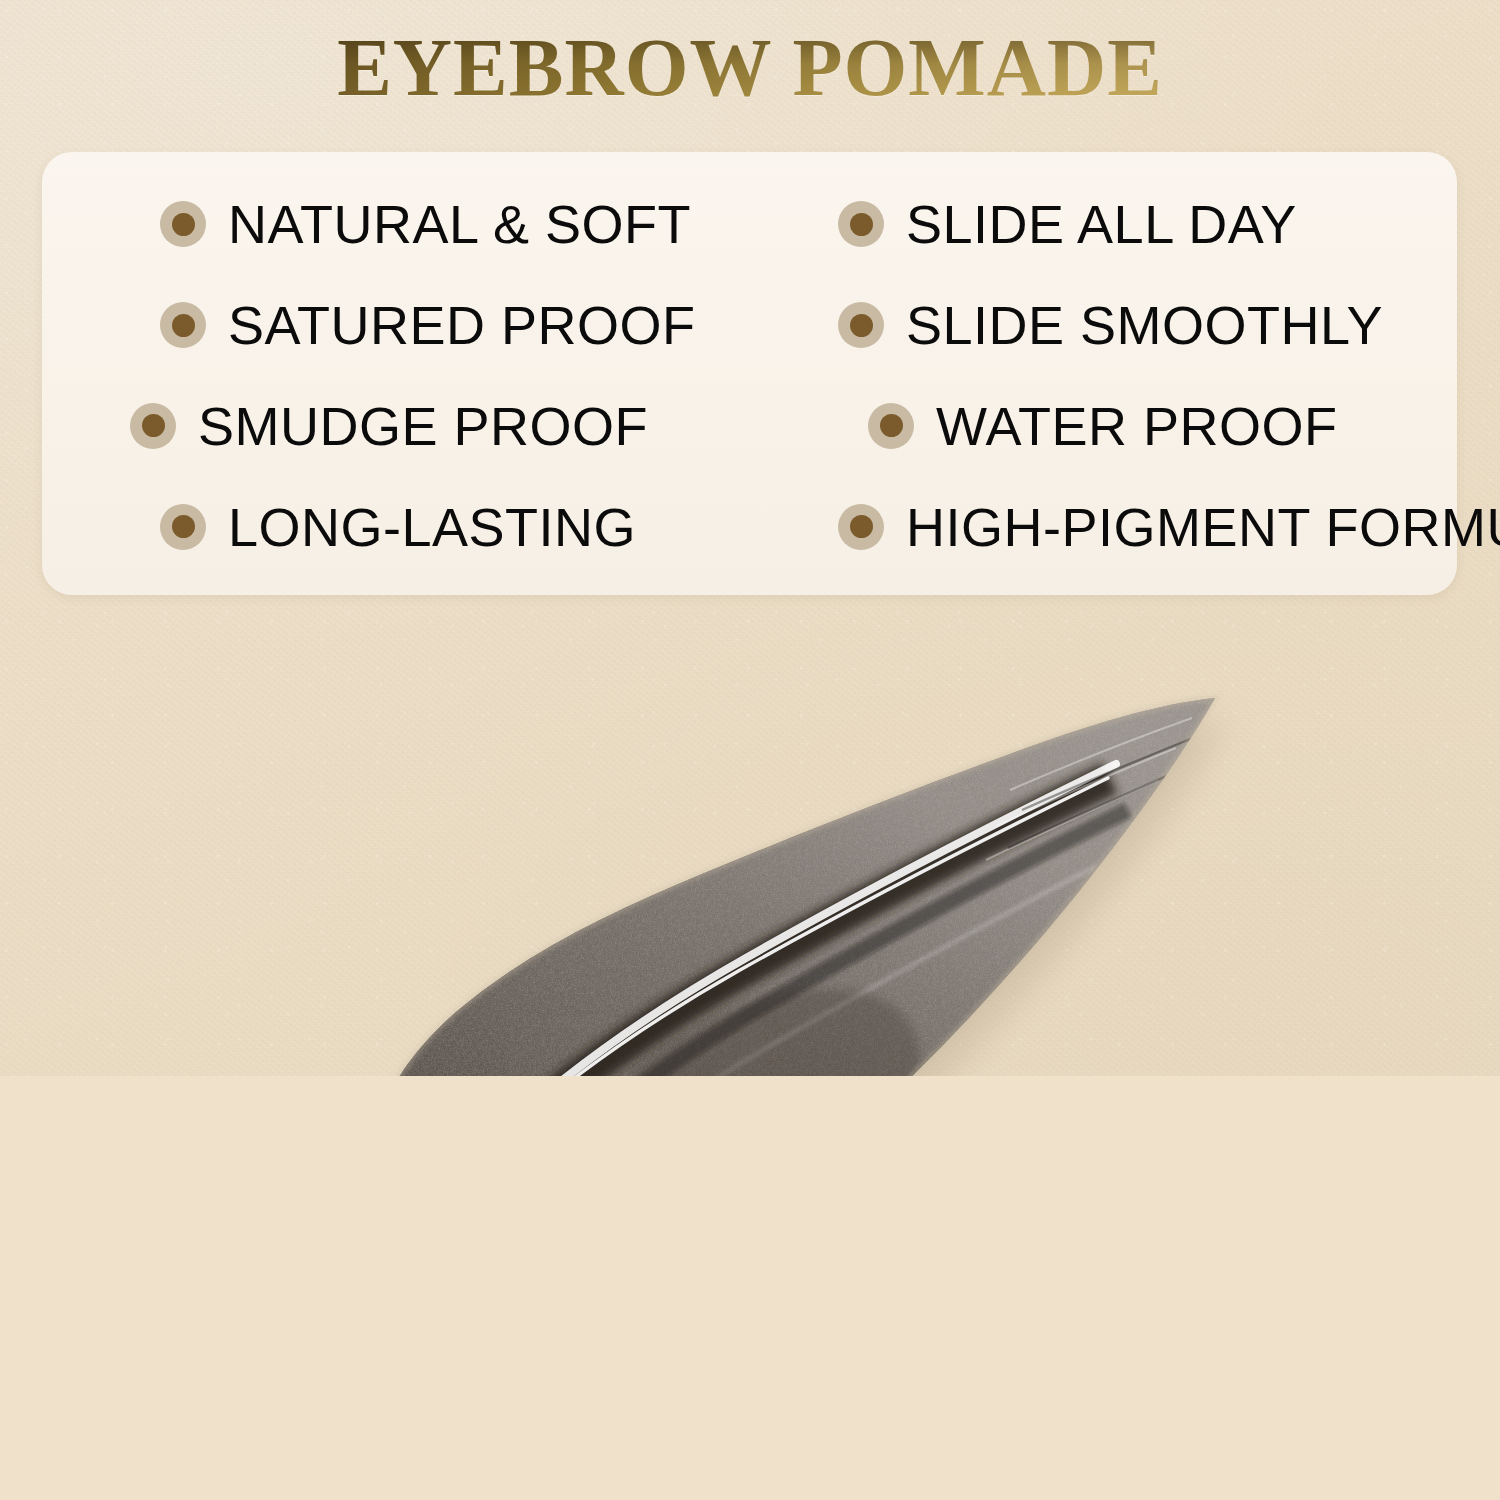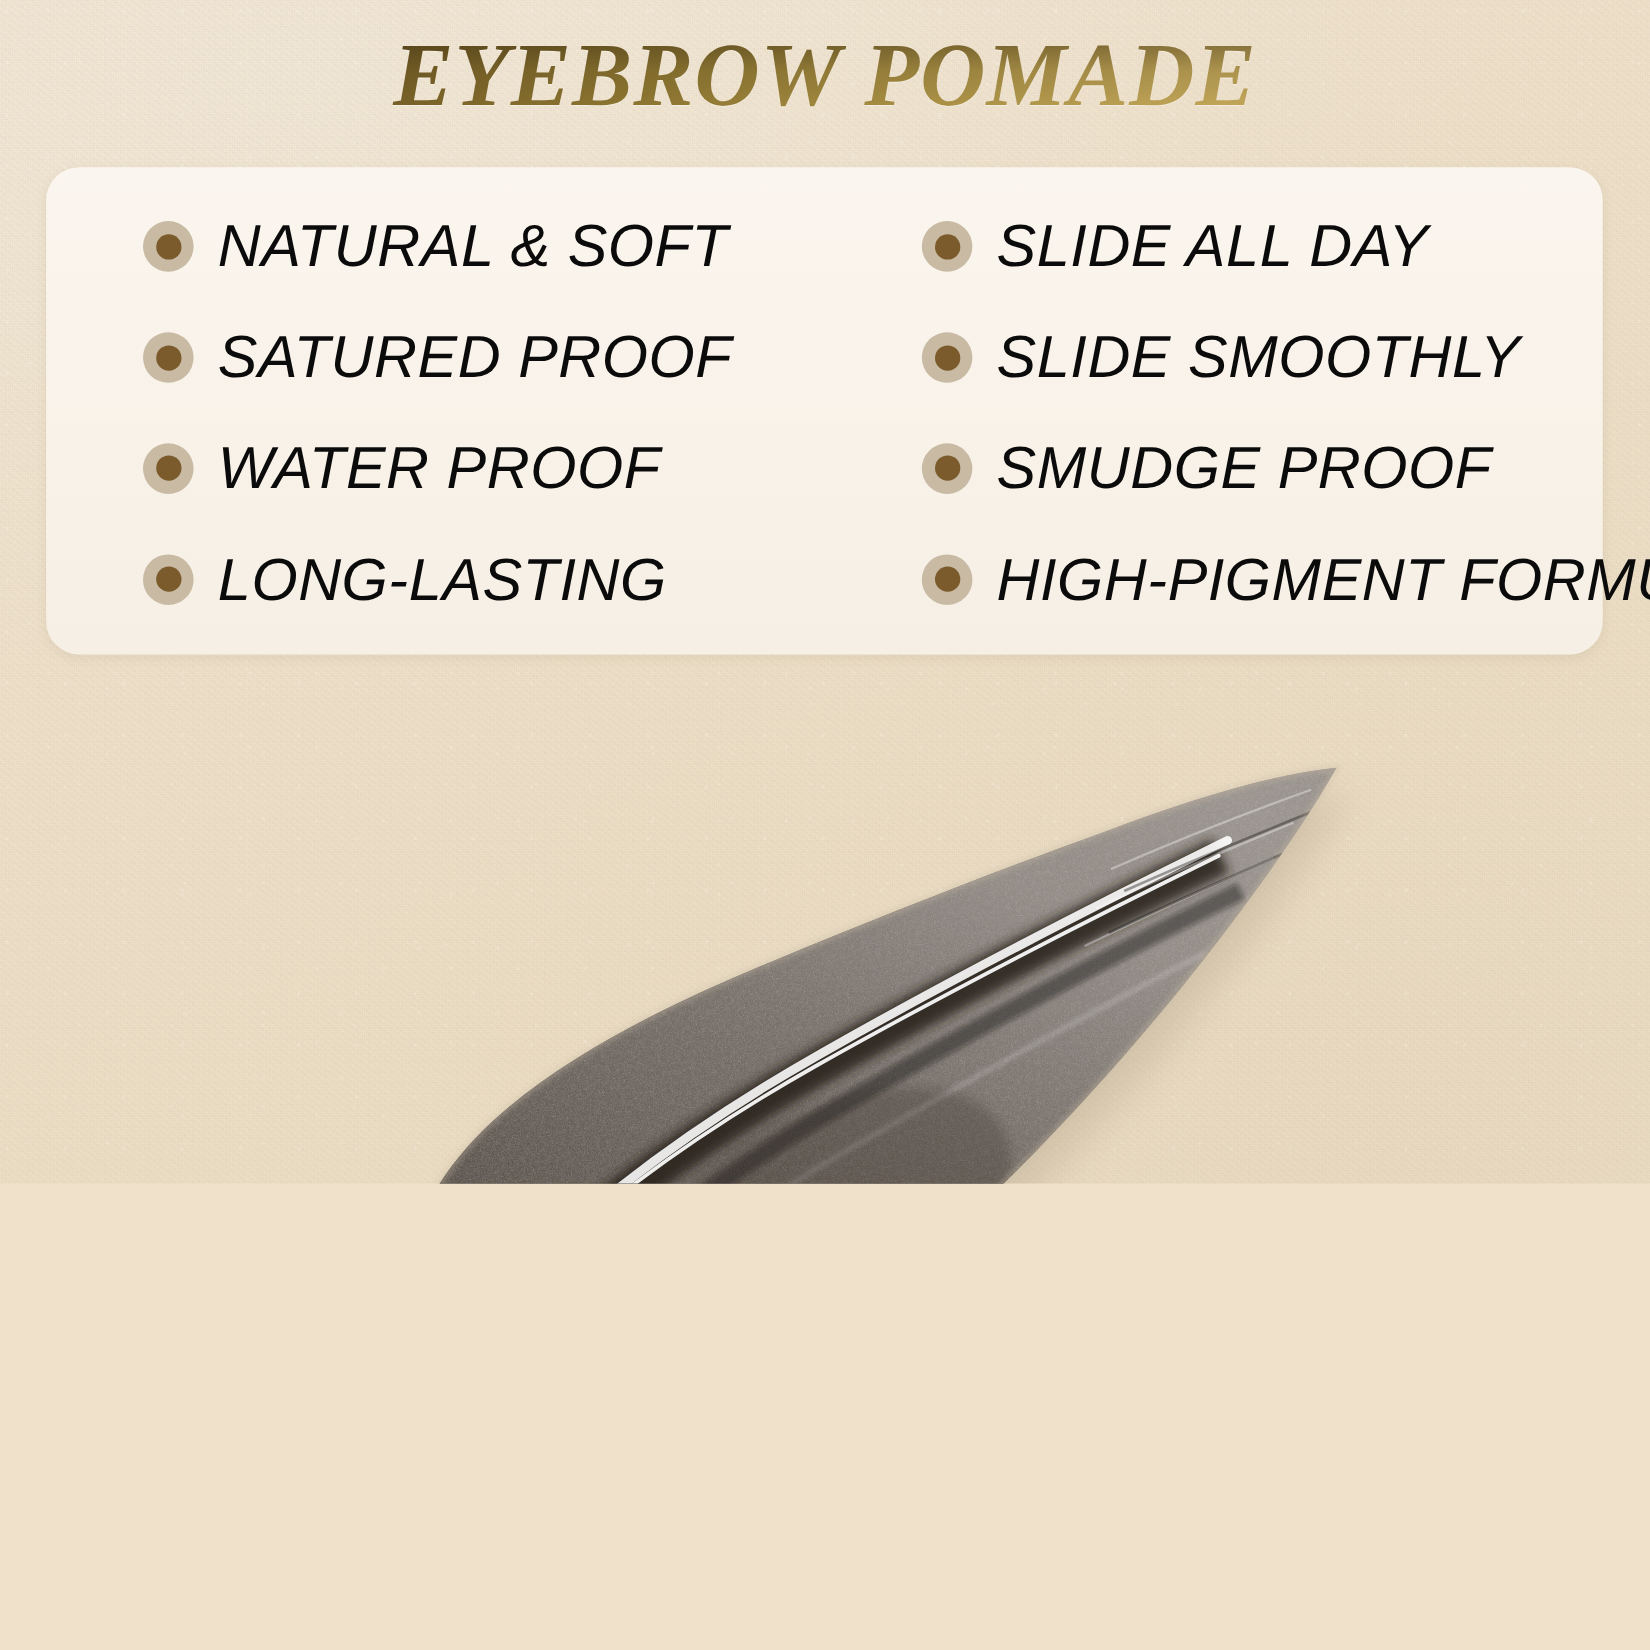--- a/index.html
+++ b/index.html
@@ -12,21 +12,20 @@
 
   
   .stage{
     position:relative;
     width:1500px;height:1076px;
     overflow:hidden;
     background:
       radial-gradient(120% 90% at 18% 6%,  #f2e8d6 0%, rgba(242,232,214,0) 60%),
       radial-gradient(110% 80% at 85% 95%, #eadbc2 0%, rgba(234,219,194,0) 62%),
       linear-gradient(160deg,#f0e4d0 0%, #efe1ca 38%, #eddfc6 70%, #ece0c8 100%);
-    font-style: italic;
   }
   
   .grain{
     position:absolute;inset:0;pointer-events:none;
     opacity:.5;
     background-image:
       repeating-linear-gradient(0deg,   rgba(255,255,255,.10) 0 1px, rgba(0,0,0,.022) 1px 2px),
       repeating-linear-gradient(90deg,  rgba(255,255,255,.07) 0 1px, rgba(0,0,0,.018) 1px 2px),
       repeating-linear-gradient(37deg,  rgba(120,95,60,.035) 0 2px, rgba(255,255,255,0) 2px 5px),
       repeating-linear-gradient(-52deg, rgba(120,95,60,.03) 0 1px, rgba(255,255,255,0) 1px 4px);
@@ -91,21 +90,21 @@
   .grid{
     position:absolute;inset:0;
     display:grid;
     grid-template-columns:708px 707px;
     grid-template-rows:repeat(4,1fr);
     padding:22px 0 18px 0;
     box-sizing:border-box;
   }
   .feature{
     display:flex;align-items:center;
-    padding-left:88px;
+    padding-left:118px;
     box-sizing:border-box;
   }
   .feature.col-right{padding-left:88px;}
   .bullet{
     flex:0 0 auto;
     width:46px;height:46px;border-radius:50%;
     background:#c8baa3;
     display:flex;align-items:center;justify-content:center;
     margin-right:22px;
   }
@@ -174,32 +173,32 @@
         <span class="feature-label">SATURED PROOF</span>
       </div>
 
       <div class="feature col-right">
         <span class="bullet">
             <i></i>
           </span>
         <span class="feature-label">SLIDE SMOOTHLY</span>
       </div>
 
+      <div class="feature col-right">
+        <span class="bullet">
+            <i></i>
+          </span>
+        <span class="feature-label">SMUDGE PROOF</span>
+      </div>
+
       <div class="feature col-left">
         <span class="bullet">
             <i></i>
           </span>
         <span class="feature-label">WATER PROOF</span>
-      </div>
-
-      <div class="feature col-right">
-        <span class="bullet">
-            <i></i>
-          </span>
-        <span class="feature-label">SMUDGE PROOF</span>
       </div>
 
       <div class="feature col-left">
         <span class="bullet">
             <i></i>
           </span>
         <span class="feature-label">LONG-LASTING</span>
       </div>
 
       <div class="feature col-right">

